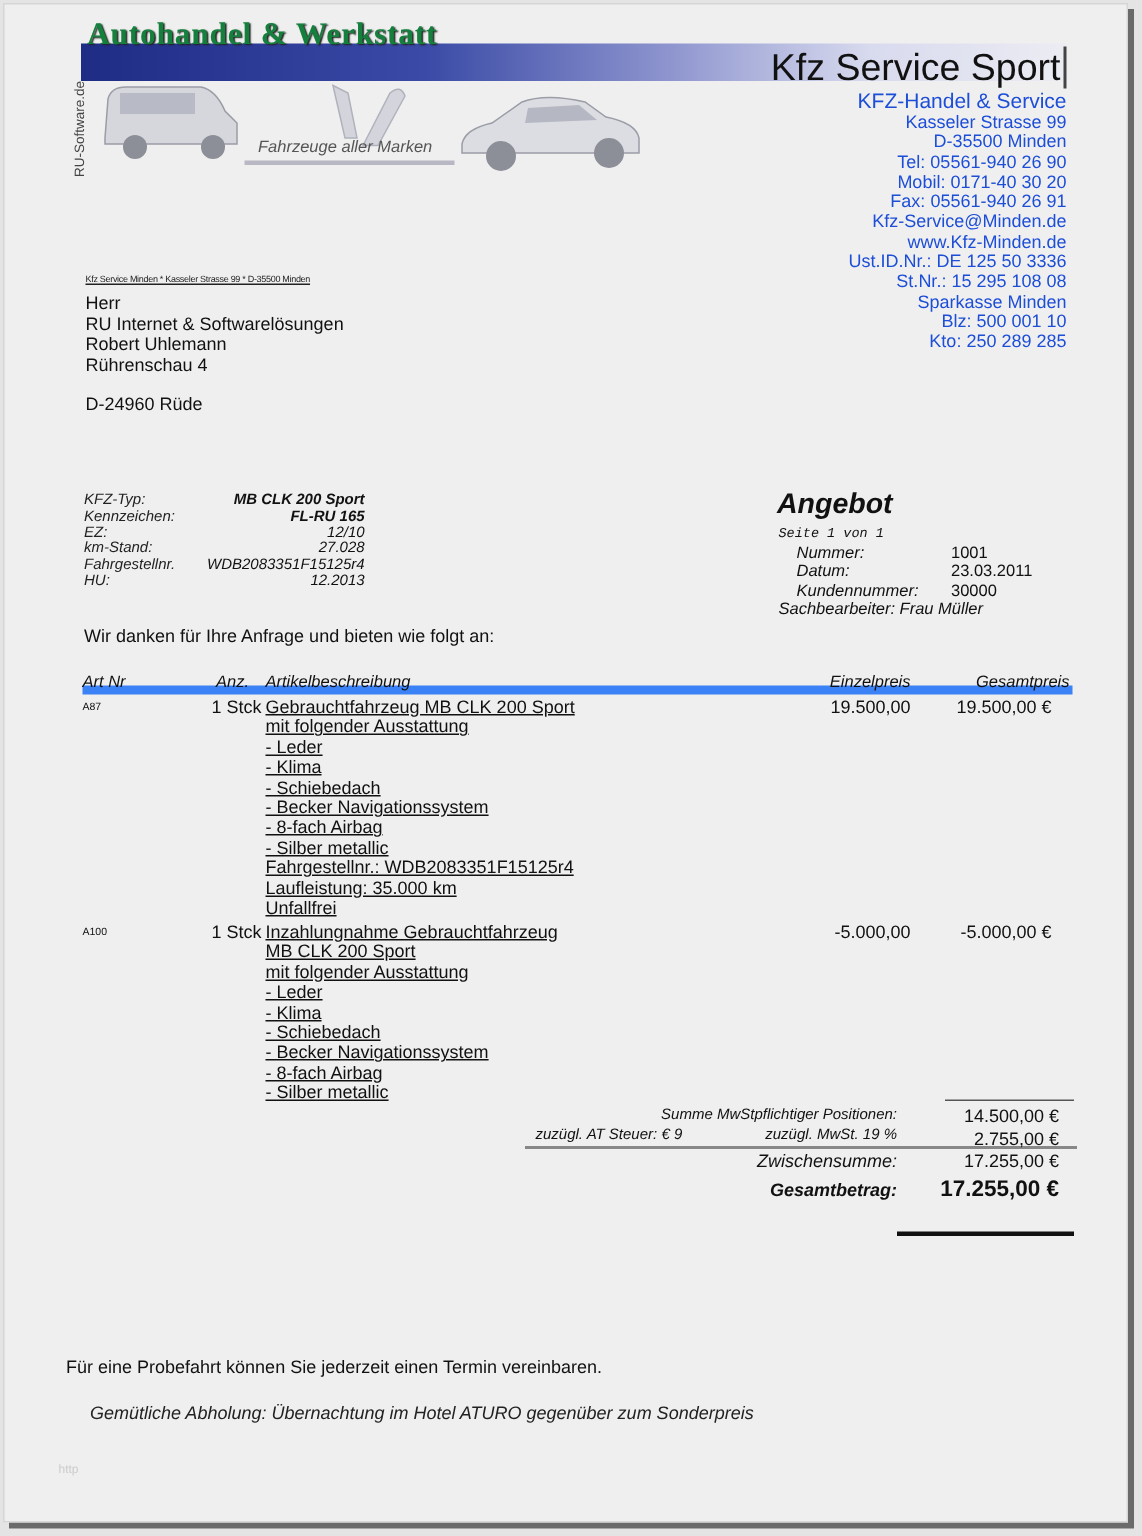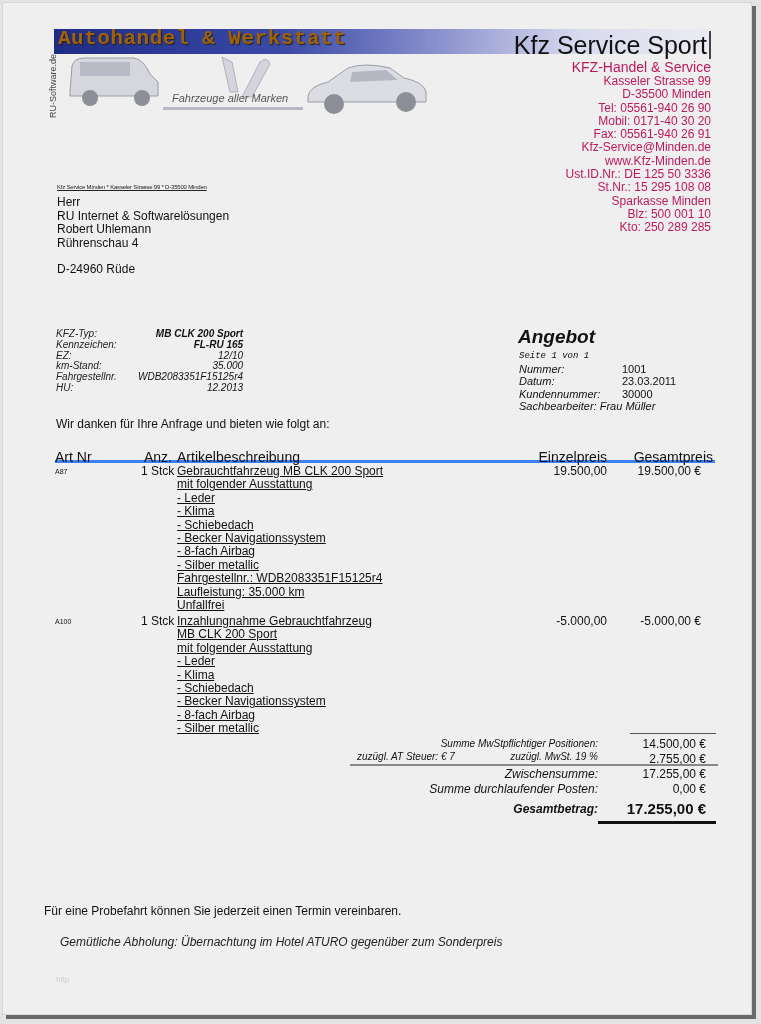--- a/index.html
+++ b/index.html
@@ -9,81 +9,81 @@
     position: absolute; left: 2px; top: 2px; width: 750px; height: 1013px;
     background: #efefef; border: 1px solid #d6d6d6;
     box-shadow: 4px 4px 0 #6a6a6a;
   }
   
   .banner {
     position: absolute; left: 54px; top: 29px; width: 657px; height: 25px;
     background: linear-gradient(to right, #1f2c86 0%, #3a4aa6 35%, #8f96cf 60%, #d8daee 80%, #ececf3 100%);
   }
   .banner-title {
-    position: absolute; left: 58px; top: 27px; font-size: 21px; font-weight: bold;
-    color: #a16207; letter-spacing: 0.5px; text-shadow: 1px 1px 1px #222;
-    font-family: Liberation Mono, monospace;
+    position: absolute; left: 58px; top: 10px; font-size: 21px; font-weight: bold;
+    color: #15803d; letter-spacing: 0.5px; text-shadow: 1px 1px 1px #222;
+    font-family: Liberation Serif, serif;
   }
   .company-name {
     position: absolute; right: 50px; top: 31px; font-size: 25px; color: #111;
     border-right: 2px solid #444; padding-right: 2px; line-height: 28px;
   }
   .vertical-ru {
     position: absolute; left: 48px; top: 118px; font-size: 9px; color: #444;
     transform: rotate(-90deg); transform-origin: left top; white-space: nowrap;
   }
   .logo-shape { position: absolute; }
   .slogan {
     position: absolute; left: 172px; top: 92px; font-size: 11px; font-style: italic; color: #555;
   }
   .slogan-line {
     position: absolute; left: 163px; top: 107px; width: 140px; height: 3px; background: #b8b8c4;
   }
   .sender-block {
-    position: absolute; right: 50px; top: 60px; text-align: right; font-size: 12px; line-height: 13.3px; color: #be185d;
+    position: absolute; right: 50px; top: 60px; text-align: right; font-size: 12px; line-height: 13.3px; color: #1d4ed8;
   }
   .sender-block .first { font-size: 14px; line-height: 15px; }
   .return-line {
     position: absolute; left: 57px; top: 184px; font-size: 6px; text-decoration: underline; color: #222; letter-spacing: -0.2px;
   }
   .recipient { position: absolute; left: 57px; top: 196px; font-size: 12px; line-height: 13.5px; }
   .recipient .city { margin-top: 13px; }
   .vehicle { position: absolute; left: 56px; top: 329px; font-size: 10px; line-height: 10.8px; font-style: italic; }
   .vehicle .row { display: flex; justify-content: space-between; }
   .vehicle .k { width: 82px; color: #222; }
   .vehicle .v { color: #111; }
   .vehicle .bold { font-weight: bold; }
   .doc-title { position: absolute; left: 518px; top: 326px; font-size: 19px; font-weight: bold; font-style: italic; }
   .doc-meta { position: absolute; left: 519px; top: 350px; font-size: 11px; line-height: 12.6px; font-style: italic; }
-  .doc-meta .row { display: flex; }
+  .doc-meta .row { display: flex; margin-left: 12px; }
   .doc-meta .k { width: 103px; }
   .doc-meta .v { font-style: normal; }
   .doc-meta .small { font-size: 9px; font-family: Liberation Mono, monospace; }
   .intro { position: absolute; left: 56px; top: 417px; font-size: 12px; }
   .table-head {
     position: absolute; left: 55px; top: 449px; width: 660px; height: 14px;
-    font-size: 14px; border-bottom: 3px solid #3b82f6;
+    font-size: 11px; font-style: italic; border-bottom: 6px solid #3b82f6;
   }
   .table-head span { position: absolute; top: 0; }
   .item { position: absolute; left: 55px; width: 660px; font-size: 12px; line-height: 13.4px; }
   .item .art { position: absolute; left: 0; top: 0; font-size: 7px; }
   .item .qty { position: absolute; left: 86px; top: 0; }
   .item .desc { position: absolute; left: 122px; top: 0; text-decoration: underline; }
   .item .unit { position: absolute; right: 108px; top: 0; text-align: right; }
   .item .total { position: absolute; right: 14px; top: 0; text-align: left; }
   .totals { position: absolute; left: 350px; top: 733px; width: 368px; font-size: 12px; }
   .trow { position: relative; height: 13px; }
   .trow .lbl { position: absolute; right: 120px; font-style: italic; font-size: 10px; top: 1px; }
   .trow .val { position: absolute; right: 12px; text-align: left; }
   .trow .sub { position: absolute; left: 7px; font-style: italic; font-size: 10px; top: 1px; }
   .grand-lbl { font-weight: bold; font-size: 12px !important; }
   .grand-val { font-weight: bold; font-size: 15px; }
   .probe { position: absolute; left: 44px; top: 904px; font-size: 12px; font-weight: normal; }
   .note { position: absolute; left: 60px; top: 935px; font-size: 12px; font-style: italic; color: #222; }
-  .faint { position: absolute; left: 39px; top: 975px; font-size: 8px; color: #ccc; margin-left: 17px; }
+  .faint { position: absolute; left: 39px; top: 975px; font-size: 8px; color: #ccc; }
 </style>
 </head>
 <body>
 
 <div class="page">
 </div>
 
 <div class="banner"></div>
 <div class="banner-title">Autohandel &amp; Werkstatt</div>
 <div class="company-name">Kfz Service Sport</div>
@@ -144,21 +144,21 @@
   <div class="row">
       <span class="k">Kennzeichen:</span>
       <span class="v bold">FL-RU 165</span>
     </div>
   <div class="row">
       <span class="k">EZ:</span>
       <span class="v">12/10</span>
     </div>
   <div class="row">
       <span class="k">km-Stand:</span>
-      <span class="v">35.000</span>
+      <span class="v">27.028</span>
     </div>
   <div class="row">
       <span class="k">Fahrgestellnr.</span>
       <span class="v">WDB2083351F15125r4</span>
     </div>
   <div class="row">
       <span class="k">HU:</span>
       <span class="v">12.2013</span>
     </div>
 </div>
@@ -229,32 +229,28 @@
   <span class="total">-5.000,00 €</span>
 </div>
 
 <div class="totals">
   <div style="position:absolute;right:2px;top:0;width:86px;border-top:1px solid #555"></div>
   <div class="trow" style="margin-top:4px">
     <span class="lbl">Summe MwStpflichtiger Positionen:</span>
     <span class="val">14.500,00 €</span>
   </div>
   <div class="trow" style="border-bottom:2px solid #888;height:16px;padding-top:2px">
-    <span class="sub">zuzügl. AT Steuer: €   7</span>
+    <span class="sub">zuzügl. AT Steuer: €   9</span>
     <span class="lbl">zuzügl. MwSt. 19 %</span>
     <span class="val">2.755,00 €</span>
   </div>
   <div class="trow" style="margin-top:1px;height:15px">
     <span class="lbl" style="font-size:12px;top:0">Zwischensumme:</span>
     <span class="val">17.255,00 €</span>
   </div>
-  <div class="trow" style="height:16px">
-    <span class="lbl" style="font-size:12px;top:0">Summe durchlaufender Posten:</span>
-    <span class="val">0,00 €</span>
-  </div>
   <div class="trow" style="height:22px;margin-top:2px">
     <span class="lbl grand-lbl" style="top:2px">Gesamtbetrag:</span>
     <span class="val grand-val">17.255,00 €</span>
   </div>
   <div style="position:absolute;right:2px;top:88px;width:118px;border-top:3px solid #111"></div>
 </div>
 
 <div class="probe">Für eine Probefahrt können Sie jederzeit einen Termin vereinbaren.</div>
 <div class="note">Gemütliche Abholung: Übernachtung im Hotel ATURO gegenüber zum Sonderpreis</div>
 <div class="faint">http</div>

